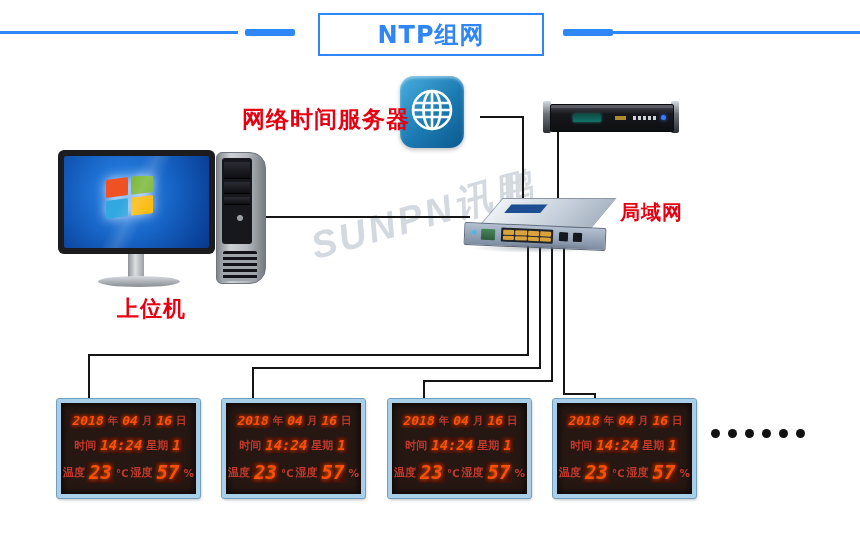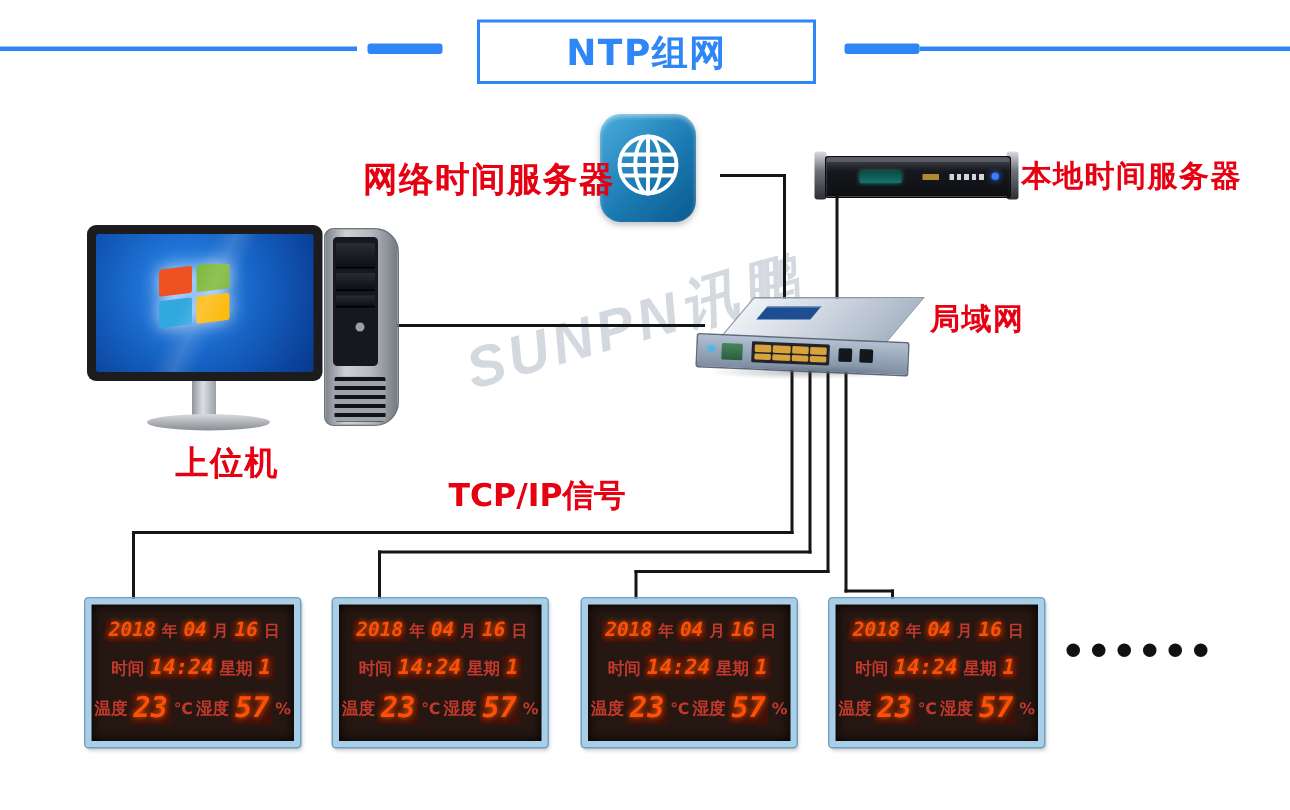--- a/index.html
+++ b/index.html
@@ -173,21 +173,20 @@
     <span class="srv-ear" style="left:0;"></span>
     <span class="srv-ear" style="right:0;"></span>
     <div class="srv-body">
       <span class="srv-topstrip"></span>
       <span class="srv-lcd"></span>
       <span class="srv-mark"></span>
       <span class="srv-text"></span>
       <span class="srv-led"></span>
     </div>
   </div>
-  <div class="red-label" style="left:681px;top:104px;font-size:20px;">本地时间服务器</div>
 
   <div class="abs monitor">
     <div class="mon-screen">
       <span class="win-logo">
         <svg width="50" height="44" viewBox="0 0 100 88">
           <g transform="skewY(-7)">
             <rect x="2" y="8" width="44" height="36" rx="3" fill="#f05123"></rect>
             <rect x="52" y="8" width="44" height="36" rx="3" fill="#7eb93c"></rect>
             <rect x="2" y="50" width="44" height="36" rx="3" fill="#31a8e0"></rect>
             <rect x="52" y="50" width="44" height="36" rx="3" fill="#fbbc12"></rect>
@@ -225,21 +224,20 @@
           <span class="sw-port"></span>
           <span class="sw-port"></span>
       </div>
       <span class="sw-dark" style="left:94px;"></span>
       <span class="sw-dark" style="left:108px;"></span>
     </div>
     <div class="sw-shadow"></div>
   </div>
   <div class="red-label" style="left:620px;top:199px;font-size:20px;">局域网</div>
 
-  <div class="red-label" style="left:299px;top:316px;font-size:21px;letter-spacing:0;">TCP/IP信号</div>
 
   <div class="clock" style="left:57px;">
     <div class="clock-screen">
       <div class="crow">
         <span class="digit d1">2018</span>
           <span class="unit">年</span>
         <span class="digit d1">04</span>
           <span class="unit">月</span>
         <span class="digit d1">16</span>
           <span class="unit">日</span>

